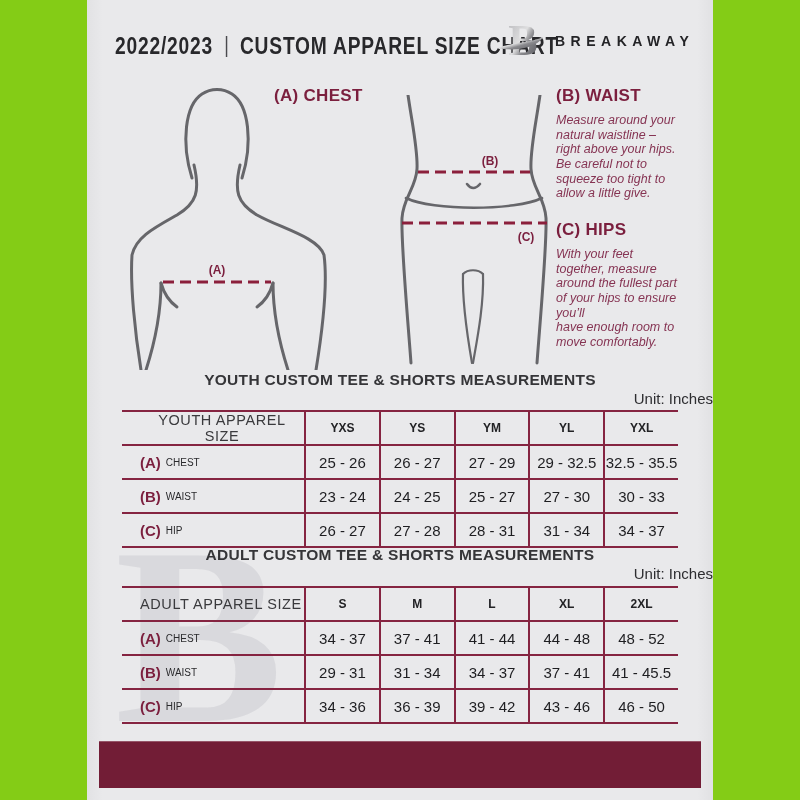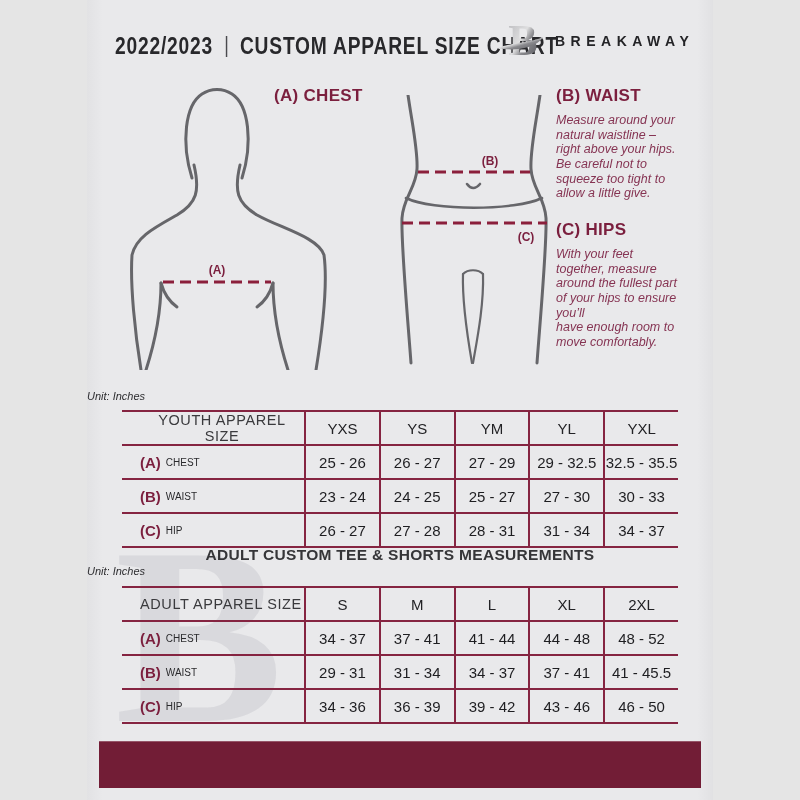--- a/index.html
+++ b/index.html
@@ -6,51 +6,51 @@
     --maroon:#721d36;
     --maroon-border:#852441;
     --maroon-text:#7b1f3e;
     --maroon-desc:#86345331;
     --page-bg:#e8e8ea;
     --ink:#2b2b2e;
     --fig:#66666a;
   }
   html,body{margin:0;padding:0;background:#000;}
   body{font-family:"Liberation Sans", sans-serif;}
-  .canvas{position:relative;width:800px;height:800px;background:#e5e5e5;overflow:hidden;}
+  .canvas{position:relative;width:800px;height:800px;background:#84cc16;overflow:hidden;}
   .page{position:absolute;left:87px;top:0;width:626px;height:800px;
         background:linear-gradient(90deg,#e2e2e4 0,#e9e9eb 2.5%,#e9e9eb 97.5%,#e1e1e3 100%);
         overflow:hidden;}
   
   .hdr{position:absolute;left:28px;top:26px;height:40px;display:flex;align-items:center;
        transform:scaleX(0.80);transform-origin:left center;white-space:nowrap;}
   .hdr .year,.hdr .title{font-size:24px;font-weight:bold;color:#28282b;letter-spacing:1px;}
   .hdr .sep{font-size:22px;font-weight:400;color:#4a4a4e;margin:0 14px 2px 14px;}
   .logo{position:absolute;left:409px;top:15px;width:50px;height:52px;}
   .brand{position:absolute;left:468px;top:33px;font-size:14px;font-weight:bold;
          letter-spacing:5.5px;color:#242427;}
   
   .fig{position:absolute;}
   .guide-block{position:absolute;z-index:1;}
   .guide-h{font-size:17px;font-weight:bold;color:var(--maroon-text);letter-spacing:0.3px;margin:0 0 7px 0;}
   .guide-d{font-size:12.5px;font-style:italic;color:#863453;line-height:1.17;white-space:pre-line;margin:0;}
   
   .sec-title{position:absolute;left:0;width:100%;text-align:center;font-size:15.5px;
              font-weight:bold;letter-spacing:0.3px;color:#353538;z-index:1;}
-  .sec-unit{position:absolute;left:0;width:100%;text-align:left;font-size:11px;
-            font-style:italic;color:#2d2d30;z-index:1;}
+  .sec-unit{position:absolute;left:0;width:100%;text-align:right;font-size:15px;
+            color:#2d2d30;z-index:1;}
   
   .size-table{position:absolute;left:35px;width:556px;z-index:1;text-align:center;}
   .t-row{display:grid;grid-template-columns:182px repeat(5,1fr);height:32px;
          border-bottom:2px solid var(--maroon-border);box-sizing:content-box;}
   .t-row.top{border-top:2px solid var(--maroon-border);}
   .cell{display:flex;align-items:center;justify-content:center;font-size:15px;color:#1e1e21;}
   .cell + .cell{border-left:2px solid var(--maroon-border);}
   .cell.first{justify-content:flex-start;padding-left:18px;}
-  .t-head .cell{font-weight:normal;font-size:15px;color:#222225;}
+  .t-head .cell{font-weight:bold;font-size:12px;color:#222225;}
   .t-head .cell.first{font-weight:normal;font-size:14.5px;letter-spacing:0.6px;color:#3a3a3d;}
   .pfx{color:var(--maroon-text);font-weight:bold;margin-right:5px;font-size:15px;}
   .lbl{font-size:10px;color:#2a2a2d;}
   
   .watermark{position:absolute;left:28px;top:538px;font-family:"Liberation Serif",serif;
              font-weight:bold;font-size:252px;line-height:0.78;color:rgba(110,110,122,0.12);
              z-index:0;user-select:none;}
   .footer-bar{position:absolute;left:12px;top:741px;width:602px;height:47px;
               background:var(--maroon);z-index:2;box-shadow:inset 0 1px 0 rgba(255,255,255,0.25);}
 </style>
@@ -127,20 +127,21 @@
 together, measure
 around the fullest part
 of your hips to ensure
 you’ll
 have enough room to
 move comfortably.</p>
     </div>
 
     <div class="watermark">B</div>
 
+    <div class="sec-title" style="top:371px">YOUTH CUSTOM TEE &amp; SHORTS MEASUREMENTS</div>
     <div class="sec-unit" style="top:390px">Unit: Inches</div>
     <div class="size-table" style="top:410px">
       <div class="t-row t-head top">
         <div class="cell first">YOUTH APPAREL SIZE</div>
         <div class="cell">YXS</div>
         <div class="cell">YS</div>
         <div class="cell">YM</div>
         <div class="cell">YL</div>
         <div class="cell">YXL</div>
       </div>

